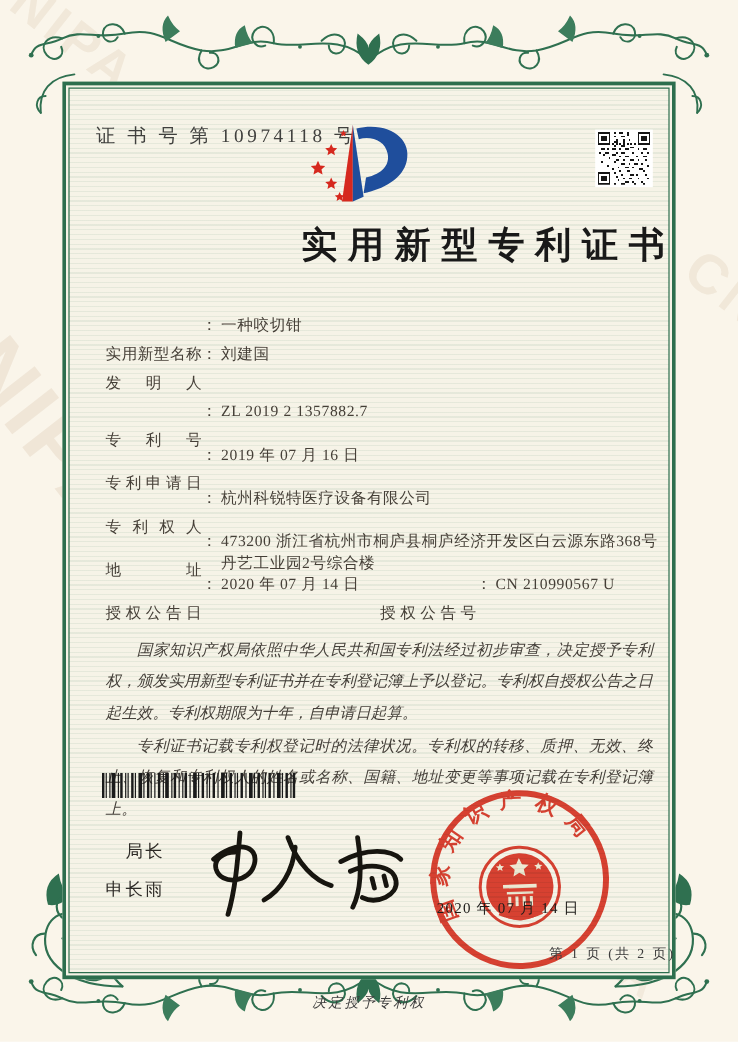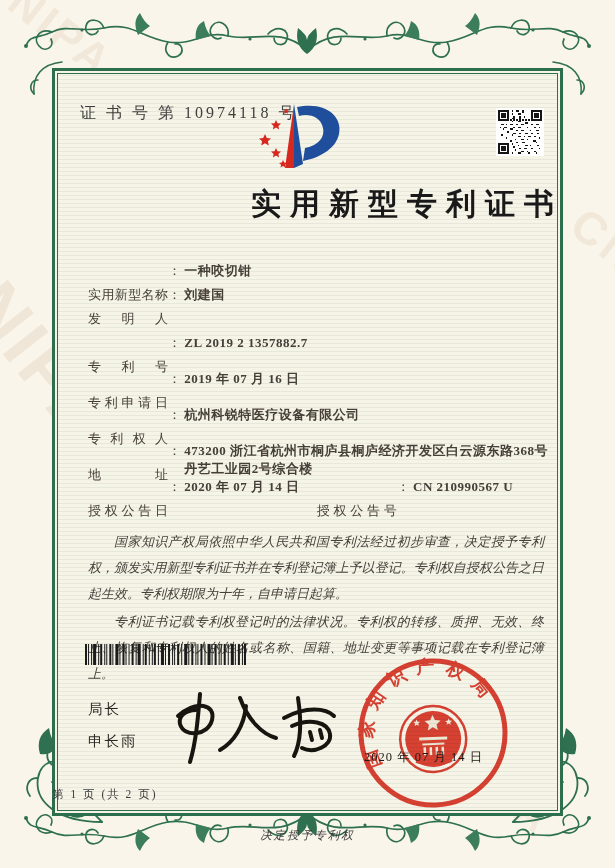--- a/index.html
+++ b/index.html
@@ -38,40 +38,40 @@
   .logo{position:absolute;left:247px;top:100px;width:104px;height:74px;}
   .title{position:absolute;left:52px;top:184px;width:511px;text-align:right;
          font-size:30px;font-weight:bold;color:#191919;letter-spacing:9px;}
 
   .fields{position:absolute;left:88px;top:260px;width:460px;font-size:13px;color:#453f37;}
   .frow{position:absolute;left:0;white-space:nowrap;}
   .r0{top:2px;}.r1{top:26px;}.r2{top:74px;}.r3{top:110px;}.r4{top:146px;}.r5{top:182px;}.r6{top:218px;}
   .flabel{display:inline-block;width:80px;text-align:justify;text-align-last:justify;vertical-align:top;letter-spacing:0;margin-top:24px;}
   .colon{display:inline-block;vertical-align:top;}
   .fvalue{display:inline-block;max-width:366px;vertical-align:top;white-space:normal;
-          line-height:18px;letter-spacing:0.5px;font-weight:bold;}
+          line-height:18px;letter-spacing:0.5px;}
   .pair2{margin-left:14px;}
 
   .paras{position:absolute;left:88px;top:529px;width:456px;font-size:13px;line-height:26px;
          font-style:italic;color:#45403a;text-align:justify;}
   .paras p{margin:0;text-indent:2em;}
   .paras p + p{margin-top:2px;}
 
   .barcode{position:absolute;left:85px;top:644px;width:162px;height:21px;}
 
   .signer{position:absolute;left:88px;top:700px;font-size:14.5px;color:#2e2b27;letter-spacing:2px;}
-  .signer div{margin-bottom:13px;}
+  .signer div{margin-bottom:13px;text-align:right;}
   .sig{position:absolute;left:162px;top:684px;width:180px;height:86px;}
 
   .seal{position:absolute;left:353px;top:653px;width:160px;height:160px;opacity:0.92;
         mix-blend-mode:multiply;transform:rotate(-2deg);}
   .sealdate{position:absolute;left:364px;top:749px;width:140px;font-size:12.5px;color:#1e1c1a;
             letter-spacing:1px;white-space:nowrap;}
 
-  .pageno{position:absolute;left:52px;top:787px;width:511px;text-align:left;font-size:11.5px;
+  .pageno{position:absolute;left:52px;top:787px;width:511px;text-align:right;font-size:11.5px;
           letter-spacing:2px;color:#3c3c3c;}
   .note{position:absolute;left:0;top:828px;width:615px;text-align:center;font-size:11.5px;
         font-style:italic;letter-spacing:2px;color:#3c3c3c;}
 </style>
 </head>
 <body>
 
 <div class="page">
 
   <div class="wm wm1">CNIPA</div>

